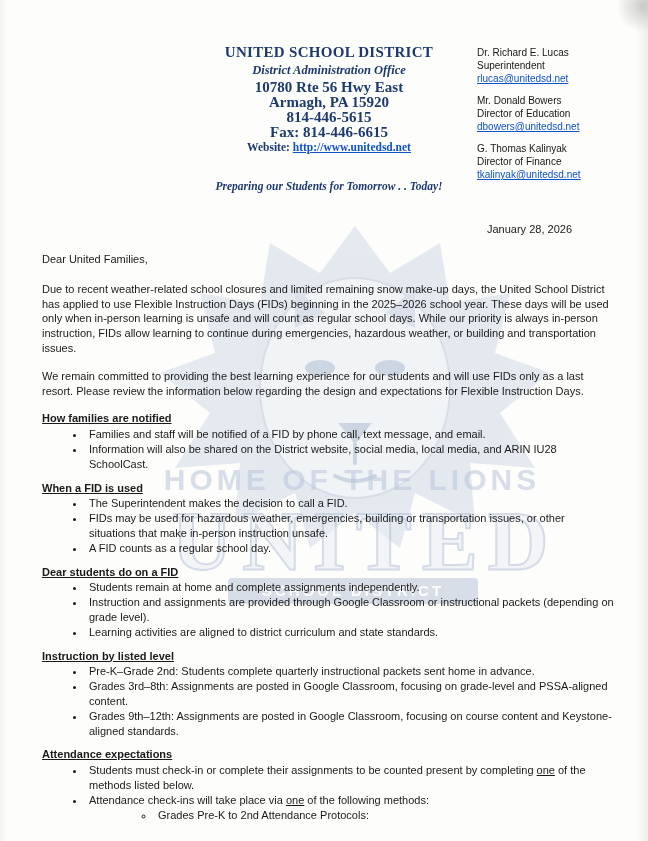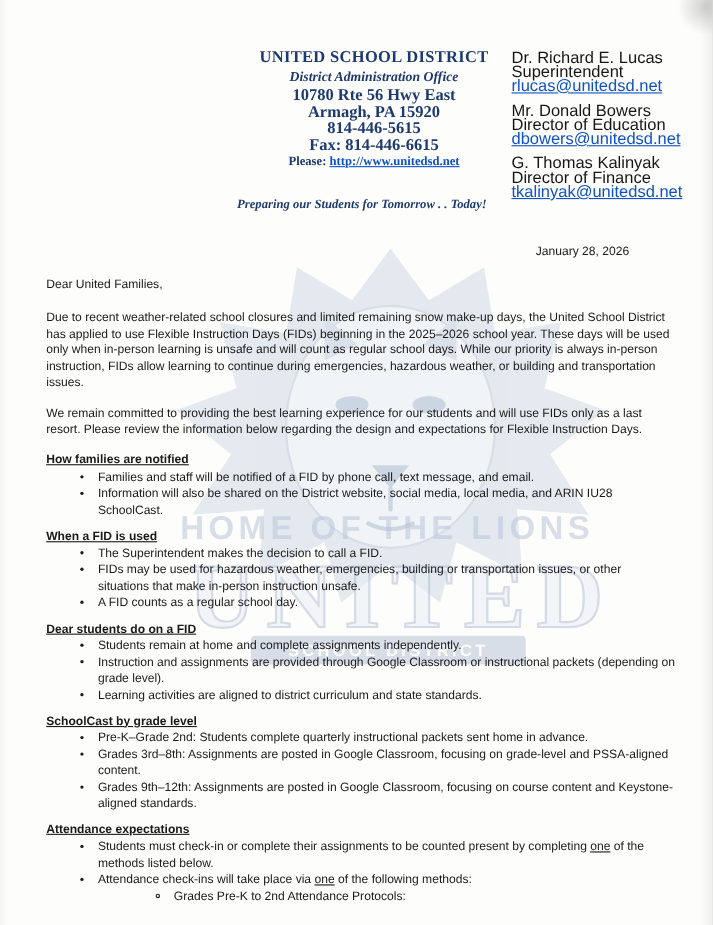--- a/index.html
+++ b/index.html
@@ -14,37 +14,37 @@
       #fdfdfb;
     overflow:hidden;
     font-family:"Liberation Sans", sans-serif;
     color:#1a1a1a;
   }
   .watermark { position:absolute; left:80px; top:218px; z-index:0; }
   .content-layer { position:absolute; inset:0; z-index:1; }
 
   
   .header-center {
-    position:absolute; left:179px; top:44px; width:322px;
+    position:absolute; left:168px; top:44px; width:322px;
     text-align:center; color:#1d3a6e;
     font-family:"Liberation Serif", serif;
   }
   .district-name { font-size:15px; font-weight:bold; letter-spacing:.3px; margin-bottom:2px; }
   .office { font-size:12.5px; font-style:italic; font-weight:bold; margin-bottom:2px; }
   .addr { font-size:15px; font-weight:bold; line-height:15px; }
   .website-line { font-size:11.5px; font-weight:bold; line-height:15px; }
   a.link { color:#0f52c4; text-decoration:underline; cursor:pointer; }
   .tagline {
     position:absolute; left:168px; top:180px; width:322px;
     text-align:center; font-family:"Liberation Serif", serif;
     font-style:italic; font-weight:bold; font-size:11.5px; color:#1d3a6e;
   }
   .header-right {
-    position:absolute; left:465px; top:46px; width:168px;
-    font-size:15px; line-height:13px; color:#161616;
+    position:absolute; left:477px; top:46px; width:168px;
+    font-size:10px; line-height:13px; color:#161616;
   }
   .contact { margin-bottom:9px; }
   .c-email { color:#0f52c4; text-decoration:underline; cursor:pointer; }
 
   .date {
     position:absolute; top:223px; left:42px; width:530px;
     text-align:right; font-size:11px;
   }
 
   
@@ -89,21 +89,21 @@
   <div class="content-layer">
 
     <div class="header-center">
       <div class="district-name">UNITED SCHOOL DISTRICT</div>
       <div class="office">District Administration Office</div>
       <div class="addr">10780 Rte 56 Hwy East</div>
       <div class="addr">Armagh, PA  15920</div>
       <div class="addr">814-446-5615</div>
       <div class="addr">Fax:  814-446-6615</div>
       <div class="website-line">
-        <span>Please: </span><a class="link" href="#">http://www.unitedsd.net</a>
+        <span>Website: </span><a class="link" href="#">http://www.unitedsd.net</a>
       </div>
     </div>
 
     <div class="header-right">
         <div class="contact"><div>Dr. Richard E. Lucas</div><div>Superintendent</div><a class="c-email" href="#">rlucas@unitedsd.net</a></div>
         <div class="contact"><div>Mr. Donald Bowers</div><div>Director of Education</div><a class="c-email" href="#">dbowers@unitedsd.net</a></div>
         <div class="contact"><div>G. Thomas Kalinyak</div><div>Director of Finance</div><a class="c-email" href="#">tkalinyak@unitedsd.net</a></div>
       </div>
 
     <div class="tagline">Preparing our Students for Tomorrow . . Today!</div>
@@ -134,21 +134,21 @@
           </div>
           <div class="section">
             <div class="sec-heading">Dear students do on a FID</div>
             <ul class="bullets">
               <li>Students remain at home and complete assignments independently.</li>
               <li>Instruction and assignments are provided through Google Classroom or instructional packets (depending on grade level).</li>
               <li>Learning activities are aligned to district curriculum and state standards.</li>
             </ul>
           </div>
           <div class="section">
-            <div class="sec-heading">SchoolCast by grade level</div>
+            <div class="sec-heading">Instruction by listed level</div>
             <ul class="bullets">
               <li>Pre-K–Grade 2nd: Students complete quarterly instructional packets sent home in advance.</li>
               <li>Grades 3rd–8th: Assignments are posted in Google Classroom, focusing on grade-level and PSSA-aligned content.</li>
               <li>Grades 9th–12th: Assignments are posted in Google Classroom, focusing on course content and Keystone-aligned standards.</li>
             </ul>
           </div>
           <div class="section">
             <div class="sec-heading">Attendance expectations</div>
             <ul class="bullets">
               <li>Students must check-in or complete their assignments to be counted present by completing <span class="ul">one</span> of the methods listed below.</li>

